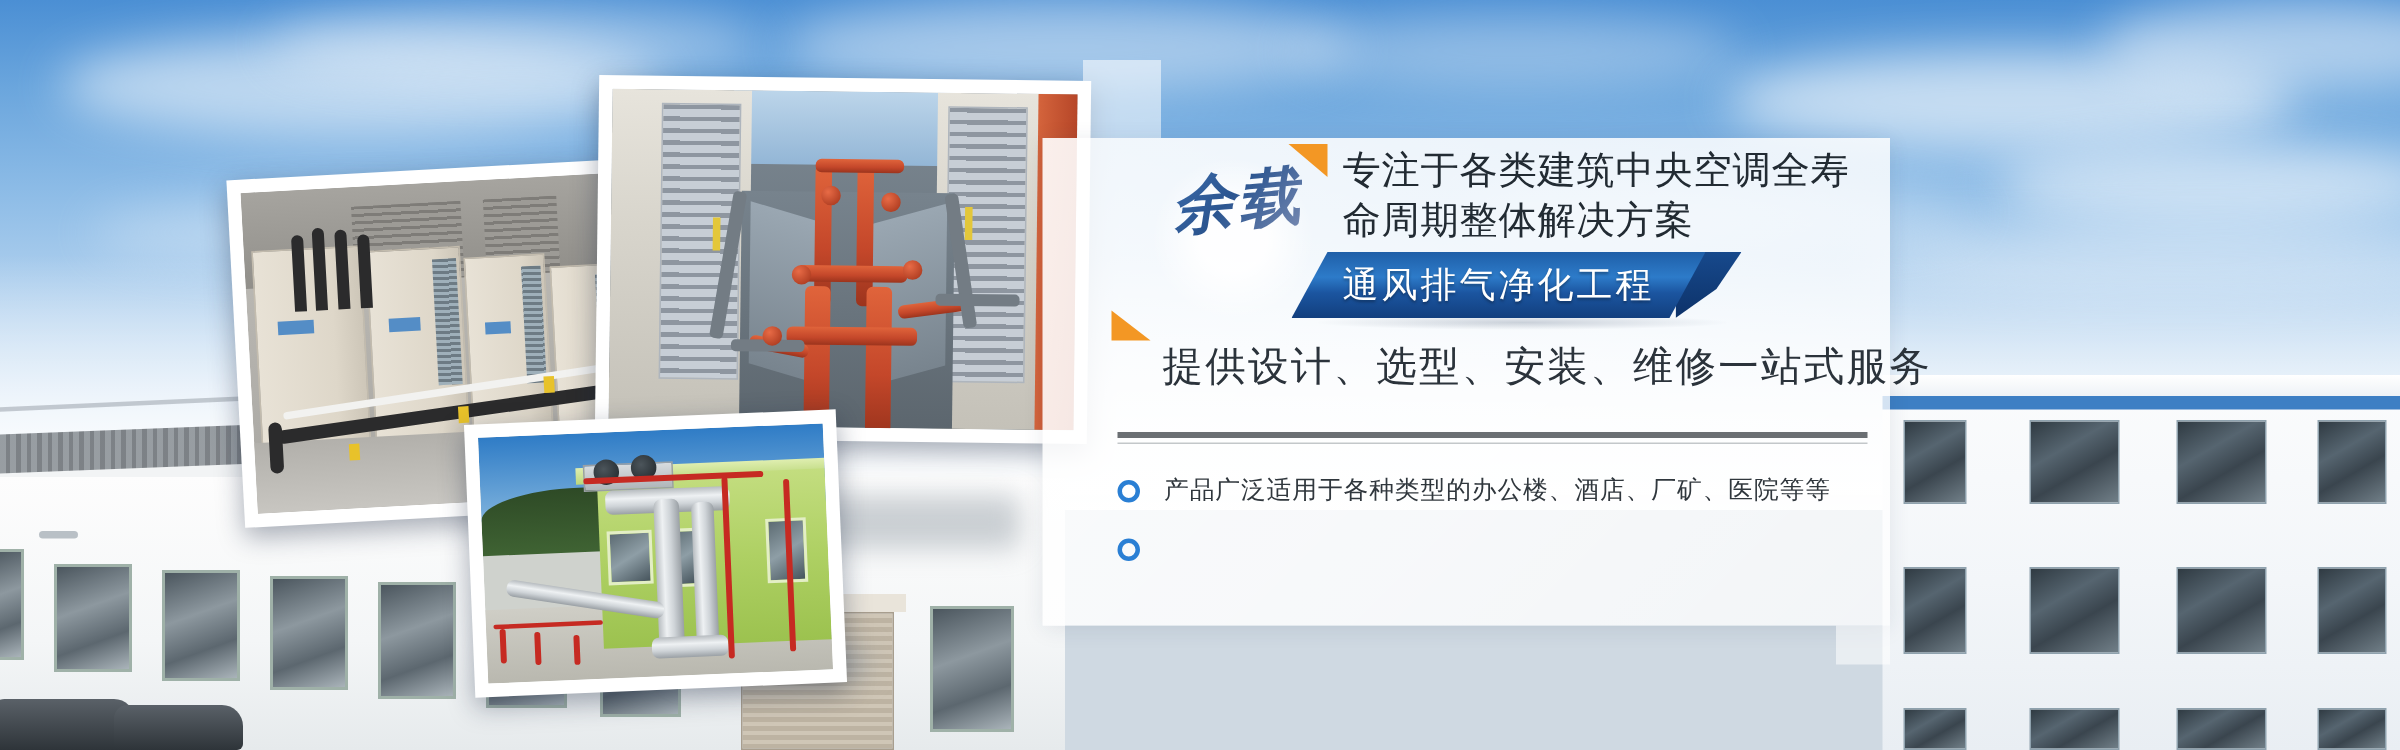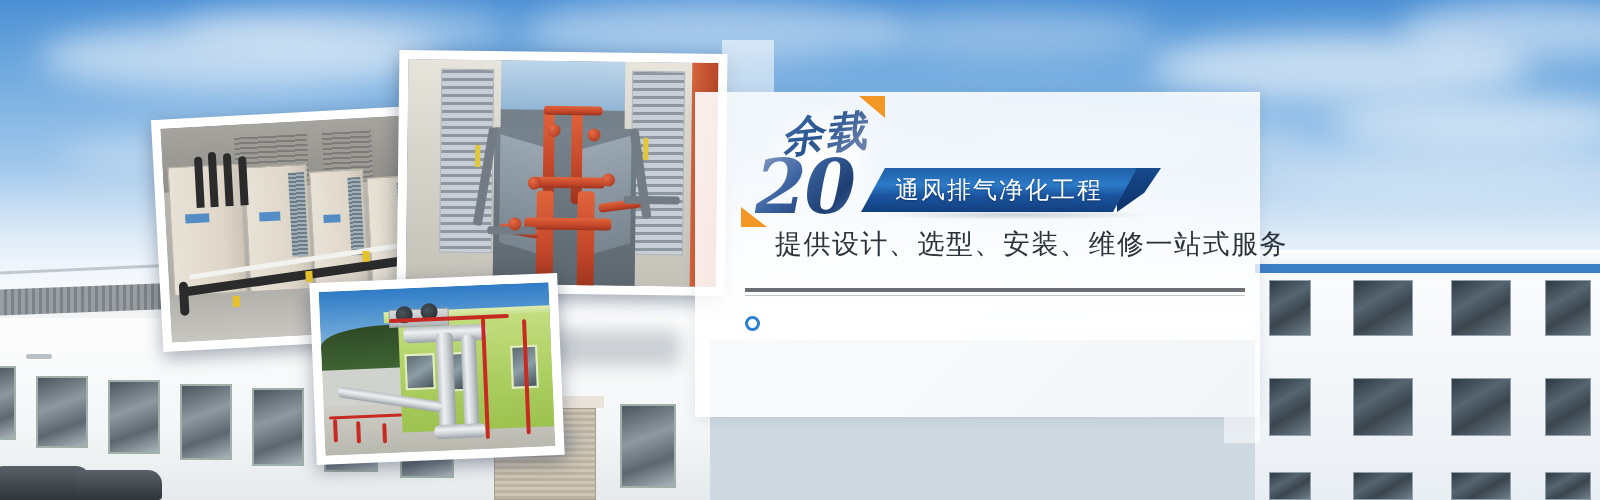--- a/index.html
+++ b/index.html
@@ -482,42 +482,46 @@
     </div>
   </div>
 
   <div class="panel-notch"></div>
 
   <div id="panel">
 
     <div class="years">
       <div class="halo"></div>
       <div class="yu">余载</div>
-      <div class="num">20</div>
     </div>
 
     <div class="ocorner tr"></div>
     <div class="ocorner bl"></div>
 
+    <div class="headline">专注于各类建筑中央空调全寿命周期整体解决方案</div>
 
     <div class="ribbon-shadow"></div>
     <div class="ribbon">
       <div class="tail"></div>
       <div class="body"></div>
       <div class="label">通风排气净化工程</div>
     </div>
 
     <div class="sub-cn">提供设计、选型、安装、维修一站式服务</div>
 
     <div class="divider">
       <div class="thick"></div>
       <div class="thin"></div>
     </div>
 
     <div class="bullets">
       <div class="bullet">
         <span class="ring"></span>
+        <span class="txt">产品广泛适用于各种类型的办公楼、酒店、厂矿、医院等等</span>
+      </div>
+      <div class="bullet">
+        <span class="ring"></span>
       </div>
     </div>
   </div>
 
   <div class="panel-notch2"></div>
 </div>
 
 </body></html>

